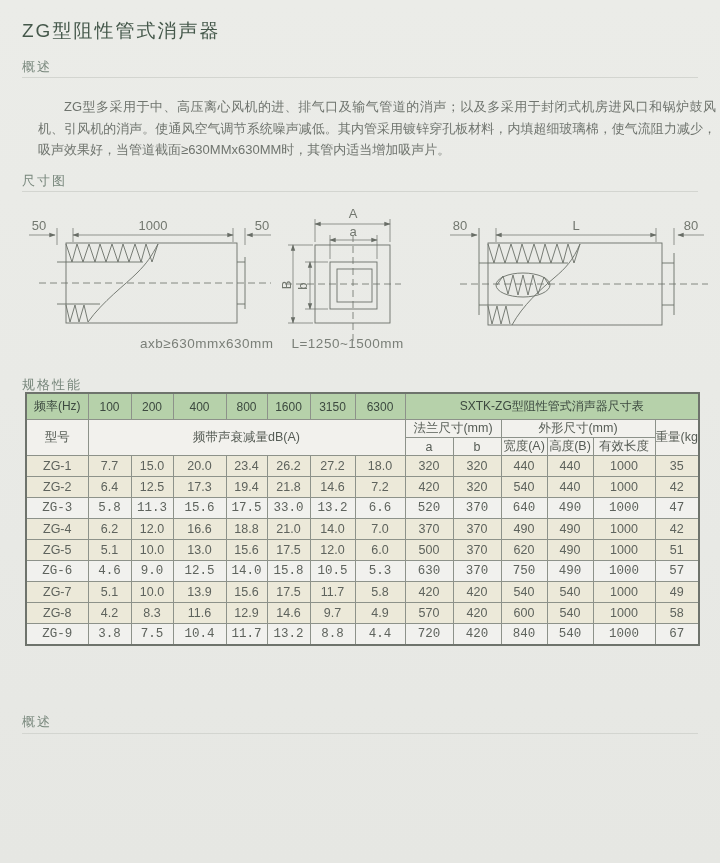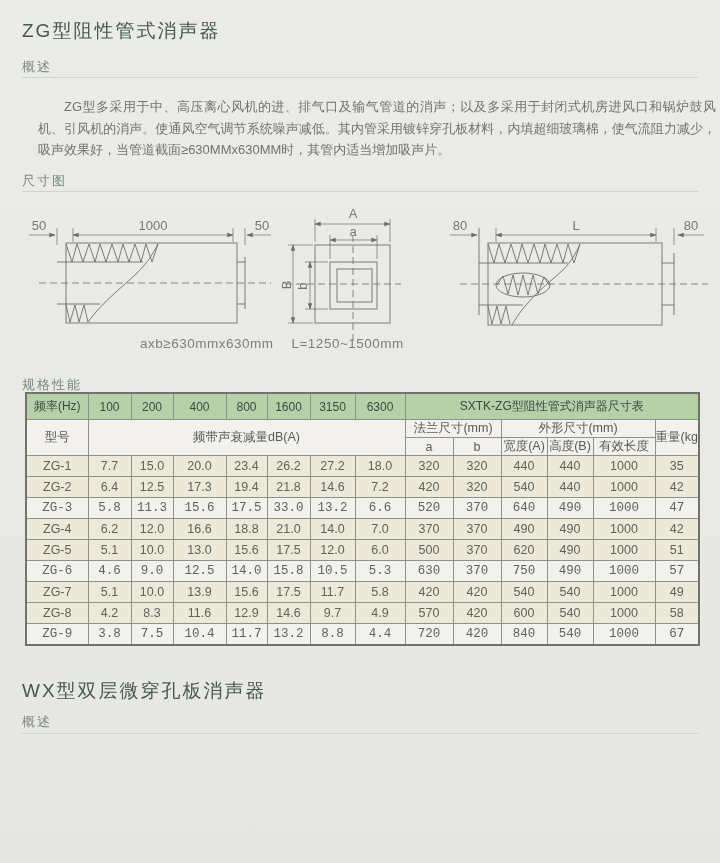--- a/index.html
+++ b/index.html
@@ -334,17 +334,16 @@
           <td>720</td>
           <td>420</td>
           <td>840</td>
           <td>540</td>
           <td>1000</td>
           <td>67</td>
         </tr>
       </tbody>
   </table>
 
-  <div class="abs title" style="top:678px">WX型双层微穿孔板消声器</div>
   <div class="abs sec-head" style="top:713px">概述</div>
   <div class="abs rule" style="top:733px"></div>
 
 </div>
 
 </body></html>

